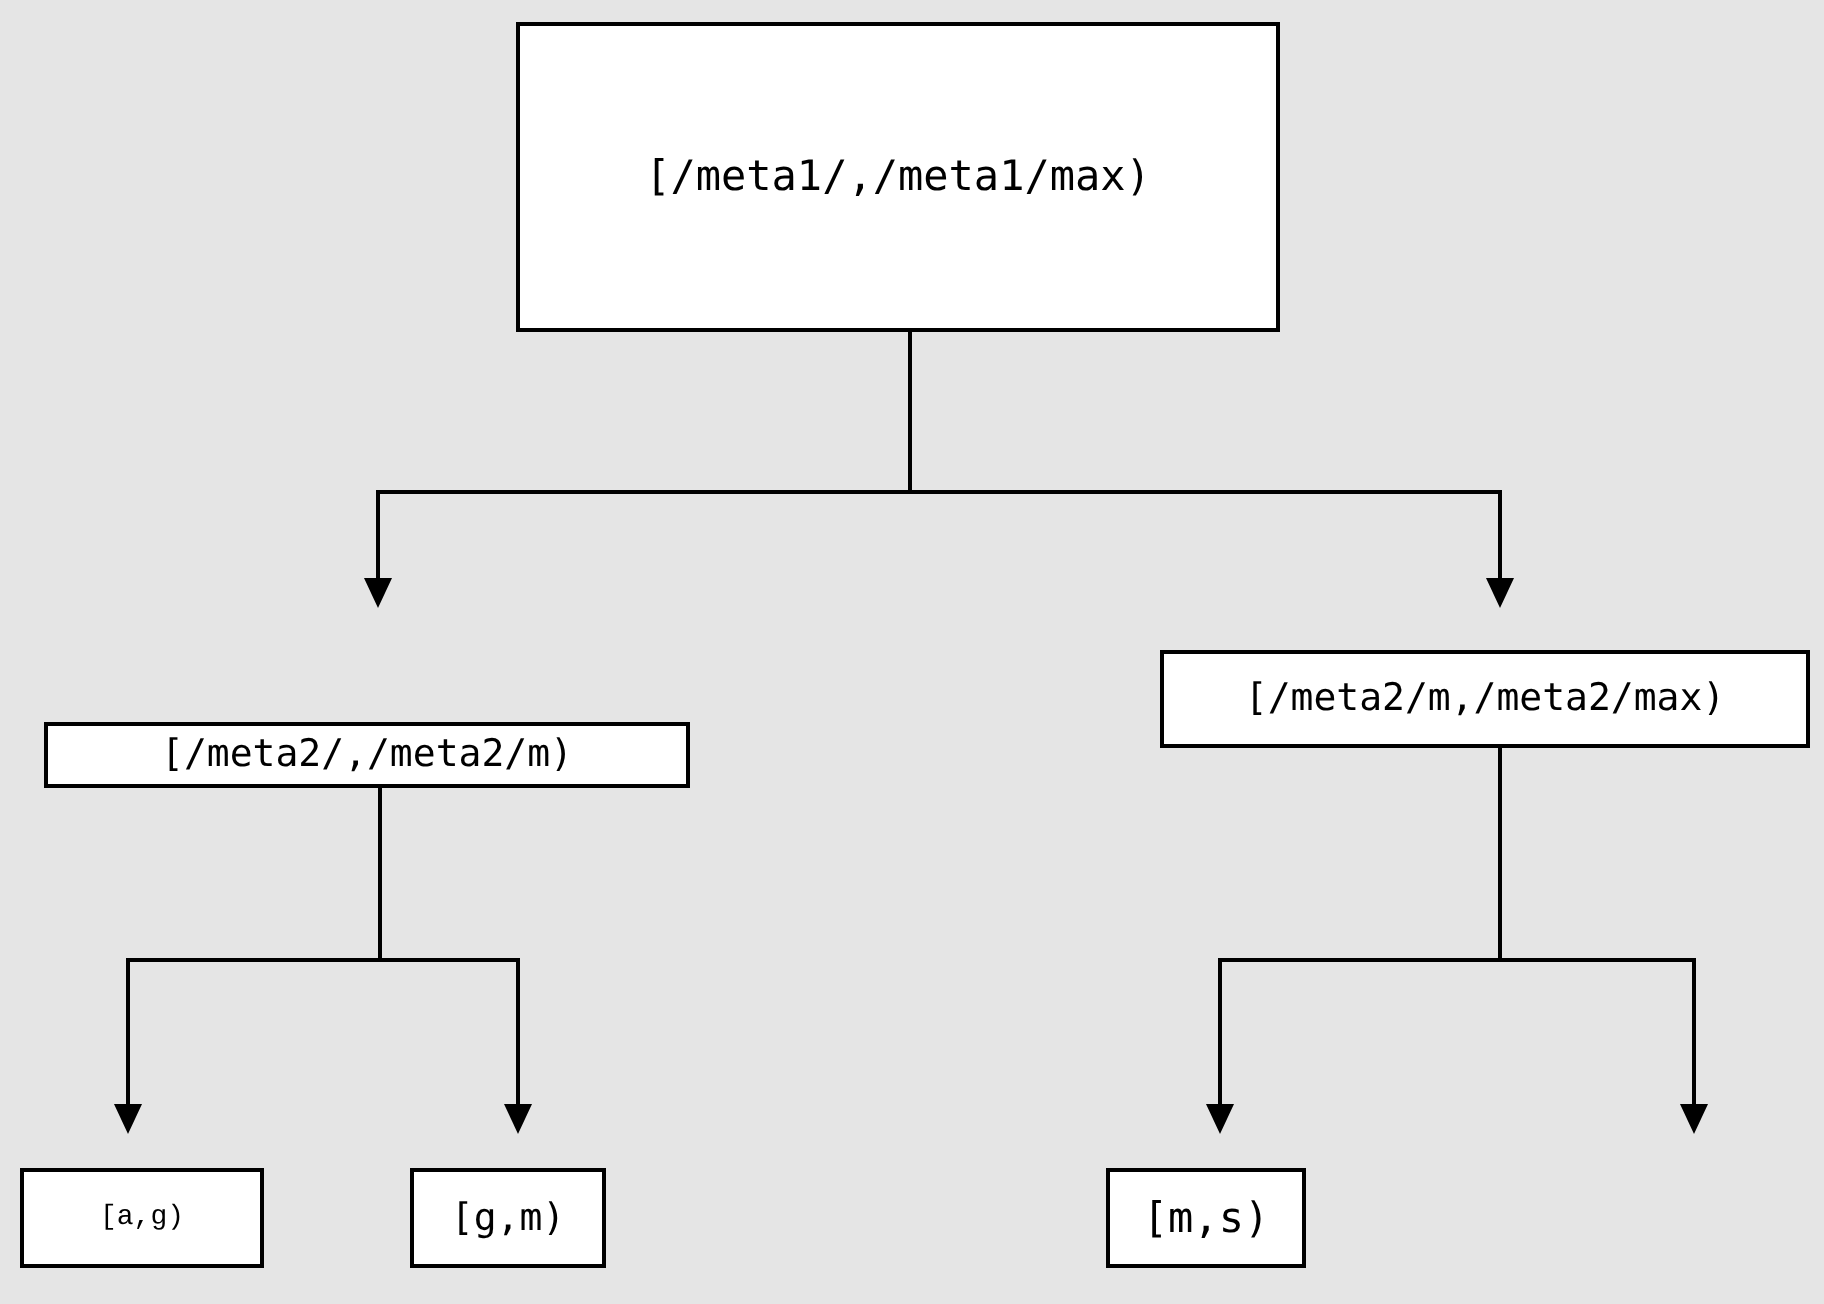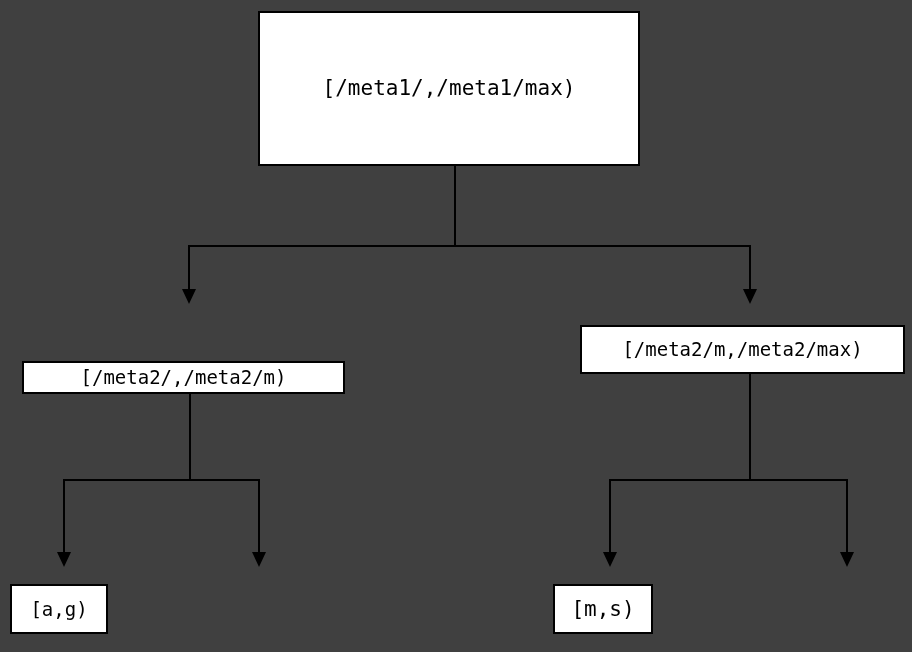--- a/index.html
+++ b/index.html
@@ -5,21 +5,21 @@
 <style>
   html, body {
     margin: 0;
     padding: 0;
     background: #ffffff;
   }
   #diagram-root {
     position: relative;
     width: 912px;
     height: 652px;
-    background: #404040;
+    background: #e5e5e5;
     overflow: hidden;
     font-family: "DejaVu Sans Mono", "Liberation Mono", monospace;
   }
   .node-box {
     position: absolute;
     box-sizing: border-box;
     border: 2px solid #000000;
     background: #ffffff;
     display: flex;
     align-items: center;
@@ -82,23 +82,26 @@
   </div>
 
   <div class="node-box" style="left:22px; top:325px; width:323px; height:33px; font-size:19px;margin-top:36px;">
     <span class="node-label">[/meta2/,/meta2/m)</span>
   </div>
 
   <div class="node-box" style="left:580px; top:325px; width:325px; height:49px; font-size:19px;">
     <span class="node-label">[/meta2/m,/meta2/max)</span>
   </div>
 
-  <div class="node-box" style="left:10px; top:584px; width:98px; height:50px; font-size:19px;">
+  <div class="node-box" style="left:10px; top:584px; width:122px; height:50px; font-size:14px;font-family:Liberation Mono, monospace;">
     <span class="node-label">[a,g)</span>
   </div>
 
+  <div class="node-box" style="left:205px; top:584px; width:98px; height:50px; font-size:19px;">
+    <span class="node-label">[g,m)</span>
+  </div>
 
   <div class="node-box" style="left:553px; top:584px; width:100px; height:50px; font-size:21px;">
     <span class="node-label">[m,s)</span>
   </div>
 
 
 </div>
 
 </body></html>

